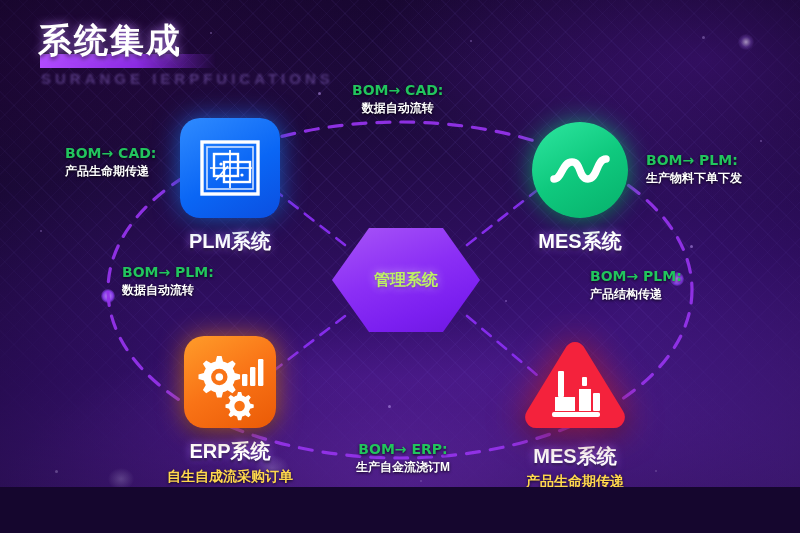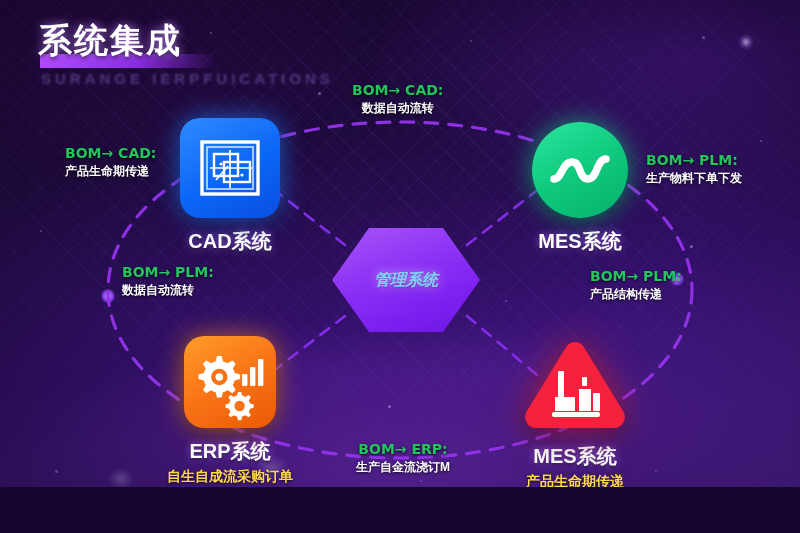--- a/index.html
+++ b/index.html
@@ -107,23 +107,22 @@
   .hex-text{
     position:absolute;inset:0;display:flex;flex-direction:column;
     align-items:center;justify-content:center;
   }
   .hex-main{
     font-size:31px;font-weight:bold;color:#fff;letter-spacing:1px;
     text-shadow:0 0 12px rgba(255,255,255,.55),0 2px 4px rgba(70,0,140,.8);
     font-family:"DejaVu Sans","Liberation Sans",sans-serif;
   }
   .hex-sub{
-    margin-top:1px;font-size:16px;font-weight:bold;color:#7dd3fc;
+    margin-top:1px;font-size:16px;font-weight:bold;color:#bef264;
     text-shadow:0 0 10px rgba(255,255,255,.6),0 1px 3px rgba(70,0,140,.8);
-    font-style:italic;
   }
 
   
   .flow{position:absolute;white-space:nowrap;}
   .flow-head{
     font-size:14px;font-weight:bold;color:#22c55e;
     text-shadow:0 1px 3px rgba(0,0,0,.85);
     font-family:"DejaVu Sans","Liberation Sans",sans-serif;
   }
   .flow-body{
@@ -189,21 +188,21 @@
         <rect x="27" y="29" width="46" height="42" fill="none" stroke="#cfe2ff" stroke-width="1.6"></rect>
         <rect x="34" y="36" width="24" height="22" fill="none" stroke="#fff" stroke-width="2.4"></rect>
         <rect x="44" y="44" width="26" height="20" fill="none" stroke="#fff" stroke-width="2.4"></rect>
         <line x1="30" y1="50" x2="72" y2="50" stroke="#fff" stroke-width="1.7"></line>
         <line x1="50" y1="32" x2="50" y2="70" stroke="#fff" stroke-width="1.7"></line>
         <line x1="36" y1="62" x2="48" y2="48" stroke="#fff" stroke-width="1.7"></line>
         <circle cx="41" cy="46" r="1.6" fill="#fff"></circle>
         <circle cx="62" cy="57" r="1.6" fill="#fff"></circle>
       </svg>
     </div>
-    <div class="node-title">CAD系统</div>
+    <div class="node-title">PLM系统</div>
     <div class="node-sub"></div>
   </div>
 
   <div class="node" style="left:505px;top:122px;width:150px;">
     <div class="node-shape ci-plm">
       <svg class="icon-abs" viewBox="0 0 96 96">
         <path d="M22 57 C30 57 30 40 40 40 C50 40 46 57 56 57 C66 57 64 37 74 37" fill="none" stroke="#fff" stroke-width="7.5" stroke-linecap="round" stroke-linejoin="round"></path>
       </svg>
     </div>
     <div class="node-title">MES系统</div>

